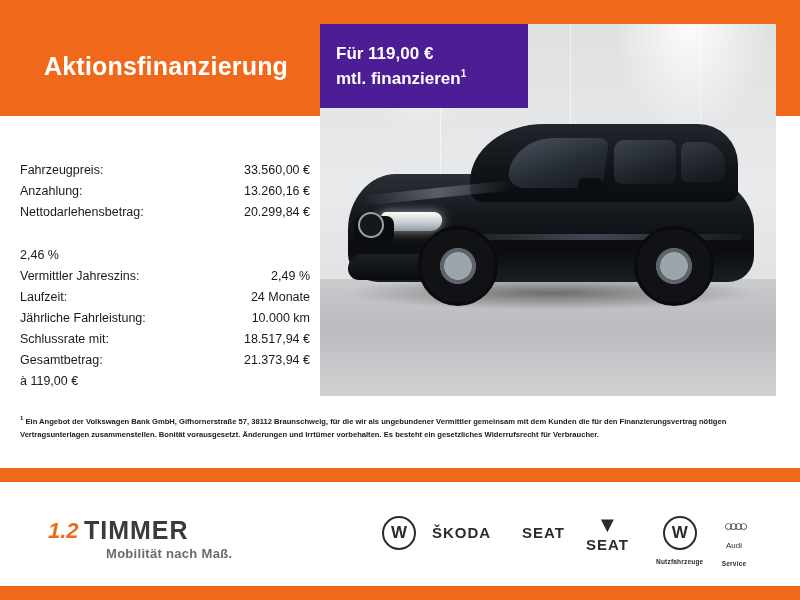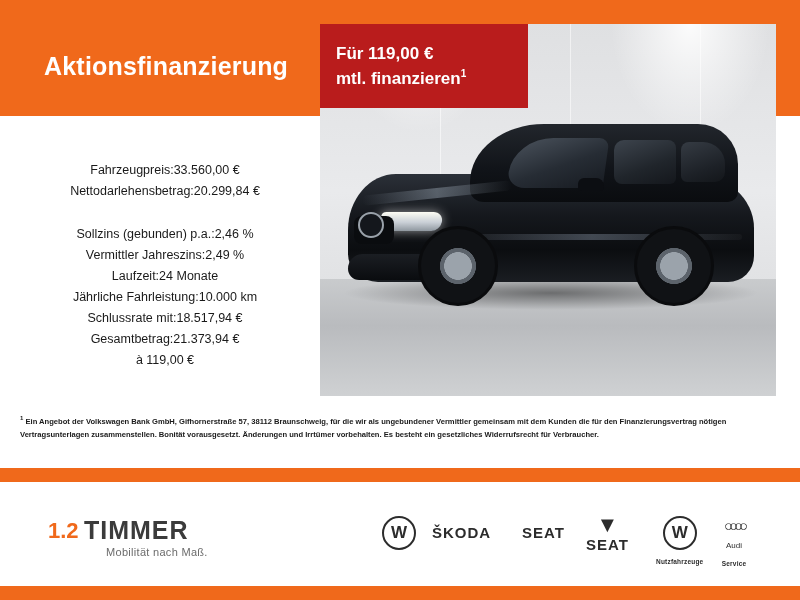--- a/index.html
+++ b/index.html
@@ -186,21 +186,21 @@
     background: radial-gradient(ellipse at 50% 50%, rgba(0,0,0,0.45) 0%, rgba(0,0,0,0.0) 70%);
   }
 
   
   .badge {
     position: absolute;
     left: 320px;
     top: 24px;
     width: 208px;
     height: 84px;
-    background: #b91c1c;
+    background: #4c1d95;
   }
   .badge .line1,
   .badge .line2 {
     position: absolute;
     left: 16px;
     color: #ffffff;
     font-size: 17px;
     font-weight: bold;
   }
   .badge .line1 { top: 20px; }
@@ -213,21 +213,21 @@
 
   
   .finance {
     position: absolute;
     left: 20px;
     top: 160px;
     width: 290px;
   }
   .frow {
     display: flex;
-    justify-content: center;
+    justify-content: space-between;
     align-items: baseline;
     font-size: 12.5px;
     color: #1a1a1a;
     line-height: 21px;
   }
   .frow .lbl { white-space: nowrap; }
   .frow .val { white-space: nowrap; text-align: right; }
   .gap { height: 22px; }
 
   
@@ -271,34 +271,35 @@
     width: 230px;
   }
   .dealer .mark {
     position: absolute;
     left: 0; top: 2px;
     width: 30px; height: 28px;
     color: #f0691b;
     font-size: 22px;
     font-weight: bold;
     line-height: 26px;
+    font-style: italic;
   }
   .dealer .name {
     position: absolute;
     left: 36px; top: 0px;
     font-size: 25px;
     font-weight: bold;
     color: #3b3b3b;
     letter-spacing: 1px;
   }
   .dealer .claim {
     position: absolute;
     left: 58px; top: 30px;
-    font-size: 11px;
-    font-weight: normal;
+    font-size: 13px;
+    font-weight: bold;
     color: #6b6b6b;
     letter-spacing: 0.3px;
   }
 
   
   .brands {
     position: absolute;
     left: 376px;
     top: 510px;
     width: 380px;
@@ -405,28 +406,31 @@
     <div class="line2"><span>mtl. finanzieren</span><sup>1</sup></div>
   </div>
 
   <div class="finance">
 
     <div class="frow">
       <span class="lbl">Fahrzeugpreis:</span>
       <span class="val">33.560,00 €</span>
     </div>
     <div class="frow">
+      <span class="lbl">Anzahlung:</span>
+      <span class="val">13.260,16 €</span>
+    </div>
+    <div class="frow">
       <span class="lbl">Nettodarlehensbetrag:</span>
       <span class="val">20.299,84 €</span>
     </div>
 
     <div class="gap"></div>
 
     <div class="frow">
-      <span class="lbl">Sollzins (gebunden) p.a.:</span>
       <span class="val">2,46 %</span>
     </div>
     <div class="frow">
       <span class="lbl">Vermittler Jahreszins:</span>
       <span class="val">2,49 %</span>
     </div>
     <div class="frow">
       <span class="lbl">Laufzeit:</span>
       <span class="val">24 Monate</span>
     </div>

